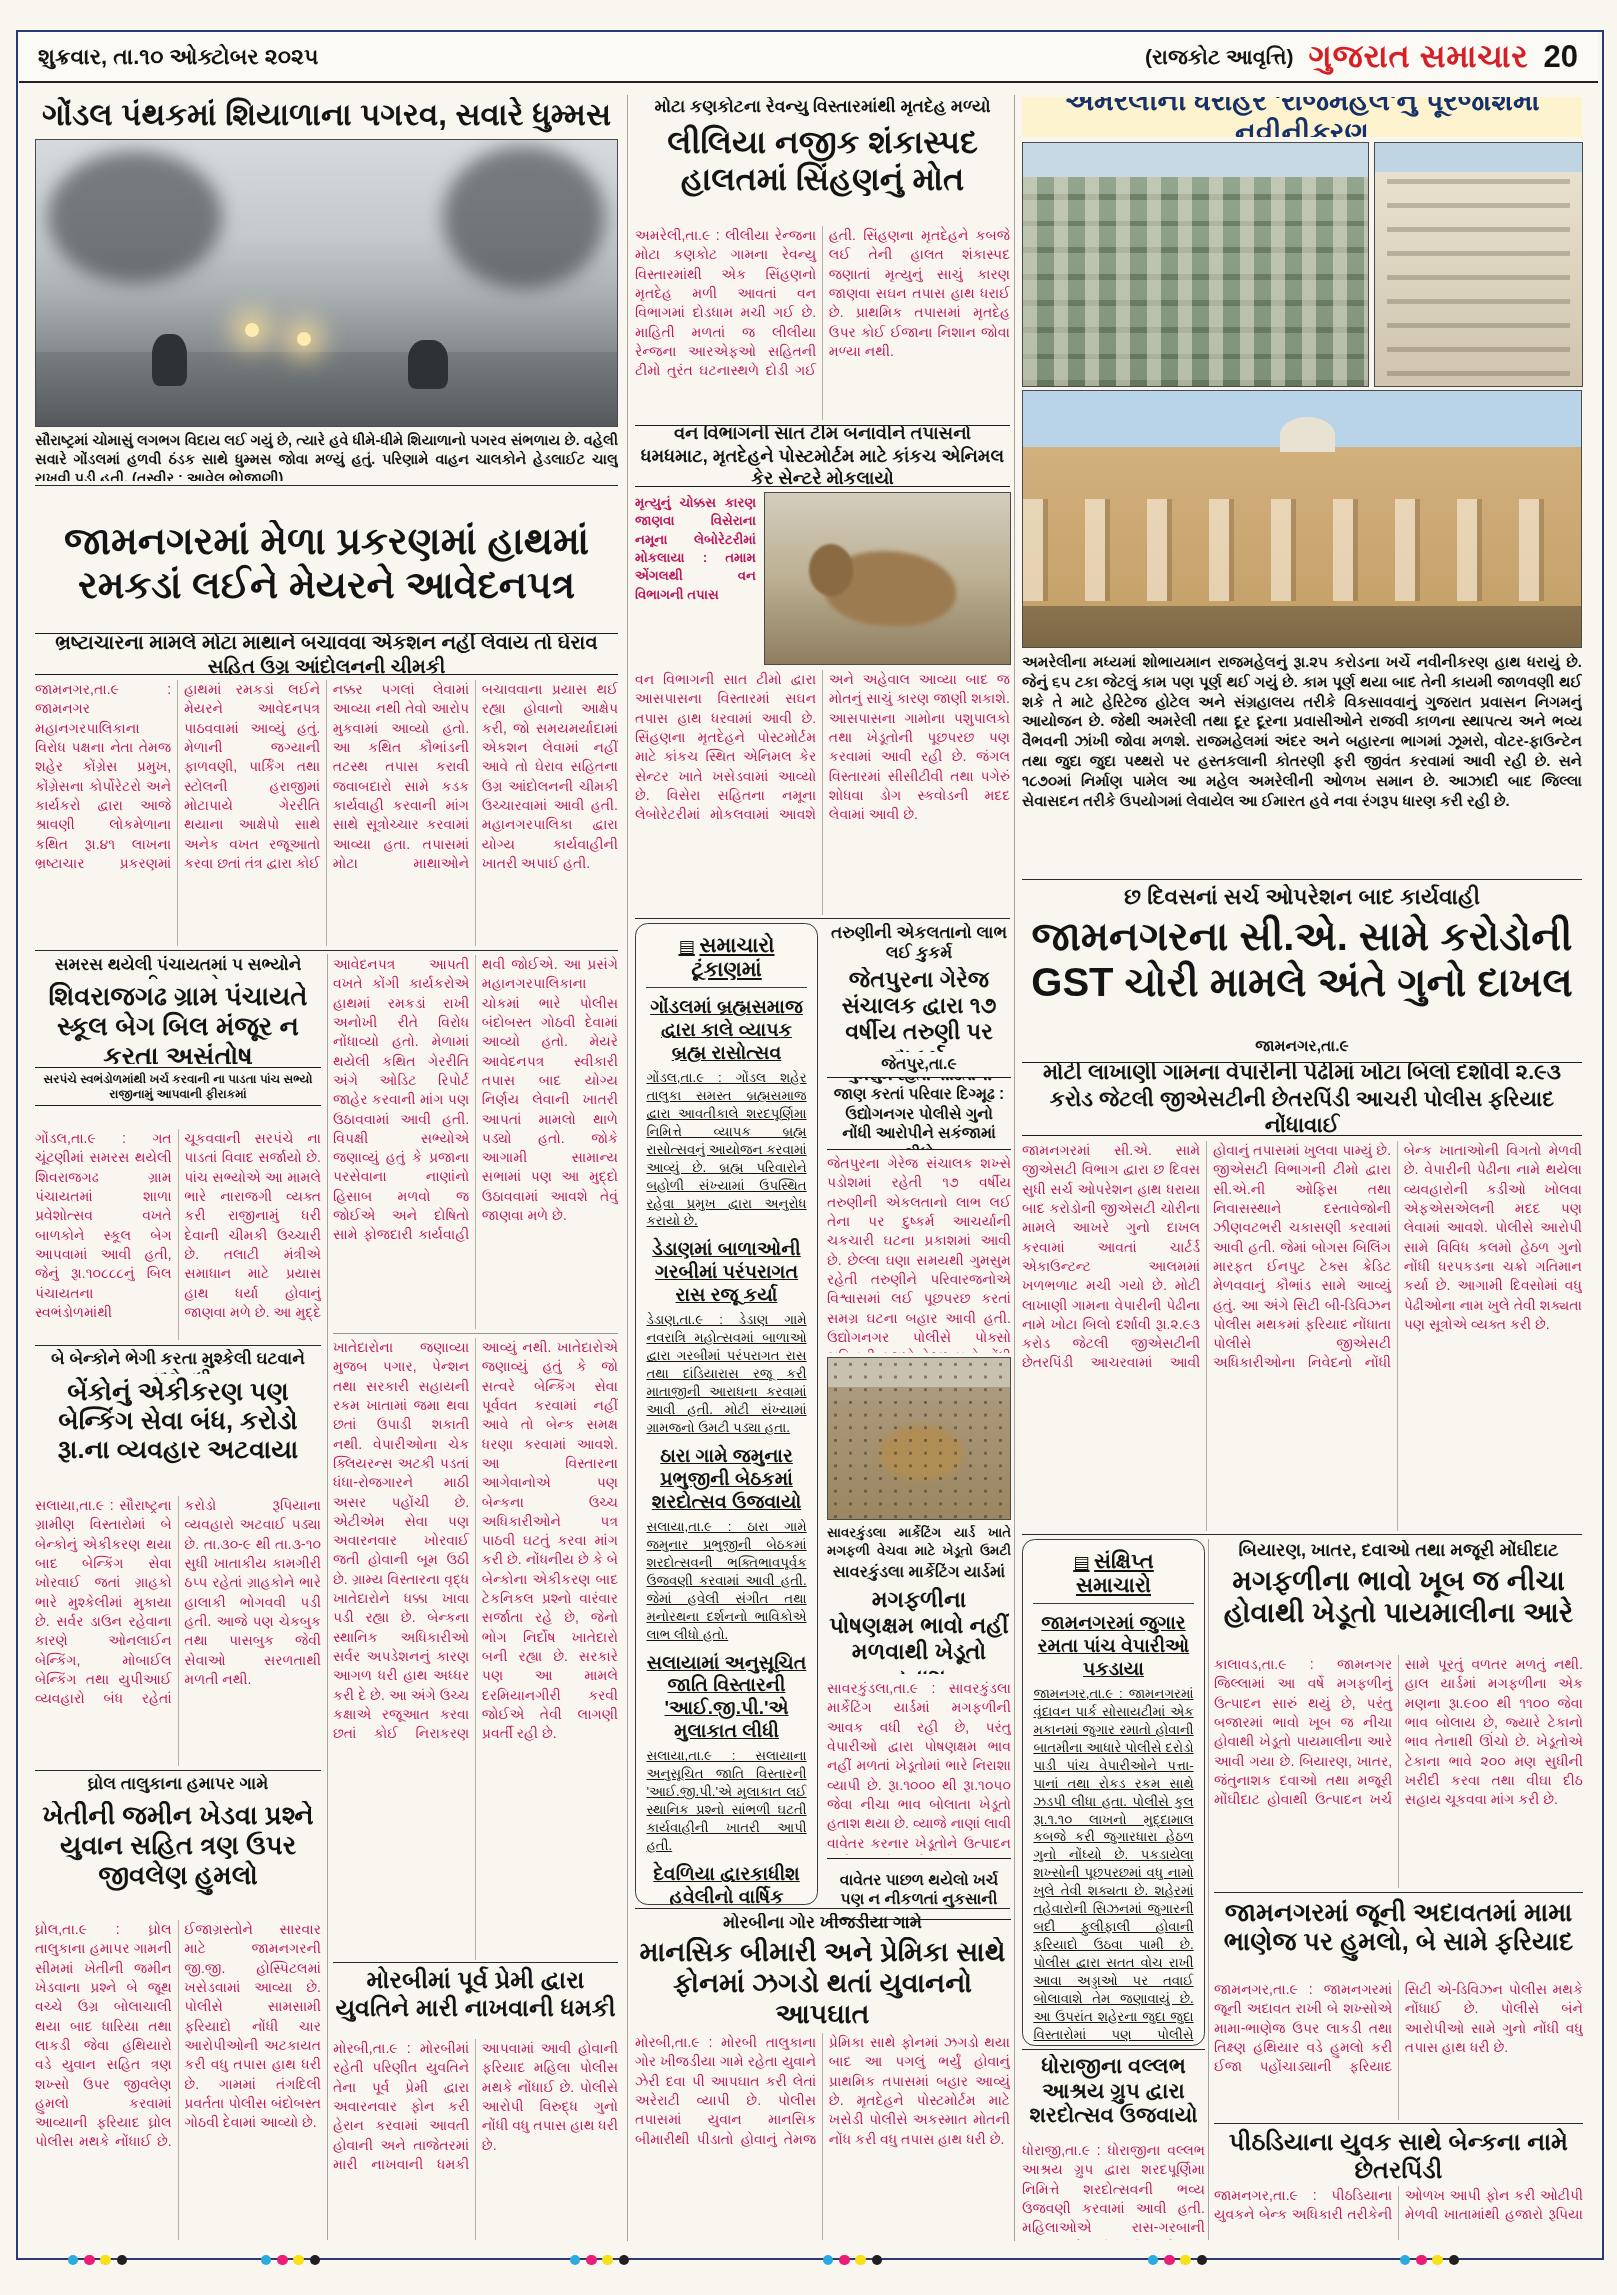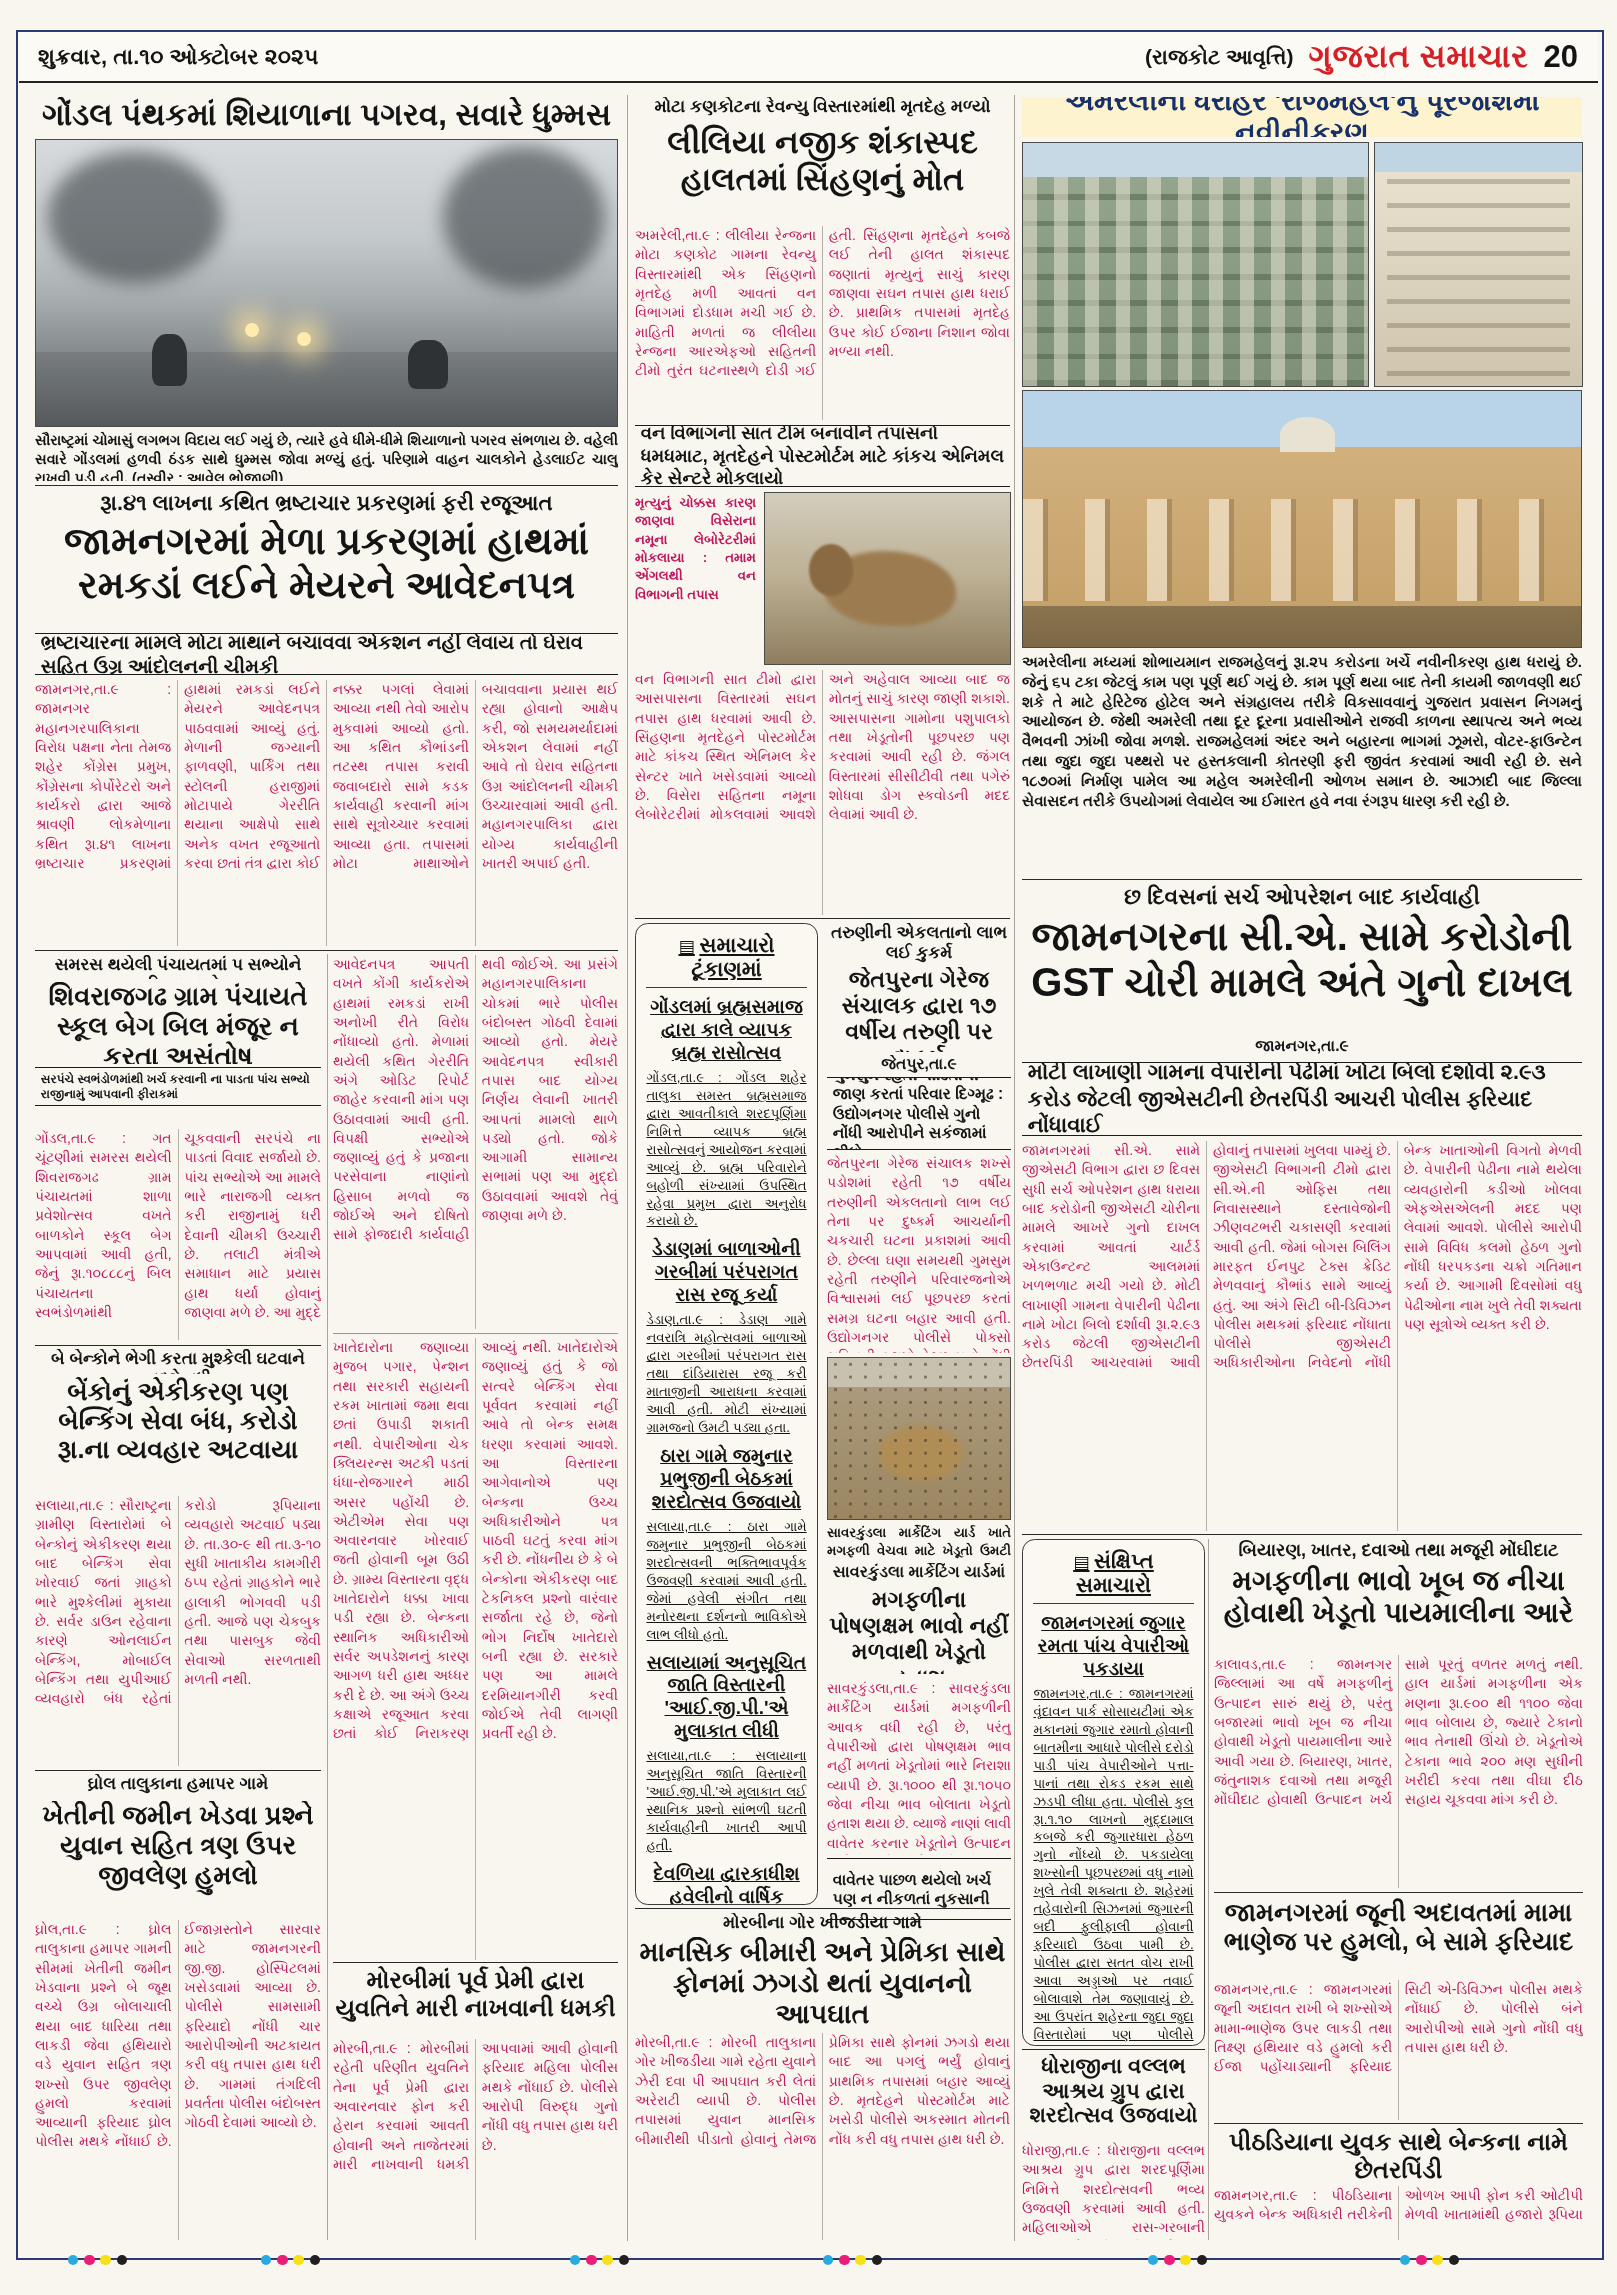--- a/index.html
+++ b/index.html
@@ -13,21 +13,21 @@
               justify-content:space-between;padding:0 19.6px;box-sizing:border-box;
               border-bottom:2.9px double #222;background:#fbfaf4;}
   .pg-date{font-size:22px;font-weight:bold;}
   .hdr-right{display:flex;align-items:center;gap:15px;}
   .edition{font-size:21px;font-weight:bold;}
   .masthead{font-size:32px;font-weight:bold;color:#d42027;letter-spacing:0.6px;}
   .pagenum{font-size:31px;font-weight:bold;}
   
   .kicker{font-weight:bold;text-align:center;line-height:1.15;}
   .headline{font-weight:bold;text-align:center;line-height:1.15;}
-  .subhead{font-weight:bold;line-height:1.25;}
+  .subhead{font-weight:bold;text-align:center;line-height:1.25;}
   .ruled{border-top:1.7px solid #1a1a1a;border-bottom:1.7px solid #1a1a1a;
          display:flex;align-items:center;justify-content:center;box-sizing:border-box;padding:3.5px 5.8px;}
   .body{font-size:14px;line-height:1.38;text-align:justify;color:#be185d;}
   .cols2{column-count:2;column-gap:12.7px;column-rule:0.6px solid #b5b1a6;}
   .cols3{column-count:3;column-gap:12.7px;column-rule:0.6px solid #b5b1a6;}
   .cols4{column-count:4;column-gap:12.7px;column-rule:0.6px solid #b5b1a6;}
   .dl{font-weight:bold;text-align:center;font-size:15.6px;}
   .caption{font-weight:bold;font-size:14.4px;line-height:1.32;text-align:justify;}
   .photo{border:0.6px solid #4a4a4a;box-sizing:border-box;}
   .hline{background:#2b2b2b;height:1.2px;}
@@ -94,21 +94,20 @@
     <div class="treeblob" style="left:70%;top:2%;width:28%;height:50%"></div>
     <div class="roadstrip"></div>
     <div class="glow" style="left:36%;top:64%"></div>
     <div class="glow" style="left:45%;top:67%"></div>
     <div class="figblob" style="left:20%;top:68%;width:35px;height:52px"></div>
     <div class="figblob" style="left:64%;top:70%;width:40px;height:49px"></div>
   </div>
   <div class="abs caption" style="left:35px;top:431px;width:583px;height:50px">સૌરાષ્ટ્રમાં ચોમાસું લગભગ વિદાય લઈ ગયું છે, ત્યારે હવે ધીમે-ધીમે શિયાળાનો પગરવ સંભળાય છે. વહેલી સવારે ગોંડલમાં હળવી ઠંડક સાથે ધુમ્મસ જોવા મળ્યું હતું. પરિણામે વાહન ચાલકોને હેડલાઈટ ચાલુ રાખવી પડી હતી. (તસ્વીર : આવેલ ભોજાણી)</div>
   <div class="abs hline" style="left:35px;top:485px;width:583px"></div>
 
-  <div class="abs kicker" style="left:35px;top:491px;width:583px;height:26.6px;font-size:21.4px">રૂા.૪૧ લાખના કથિત ભ્રષ્ટાચાર પ્રકરણમાં ફરી રજૂઆત</div>
   <div class="abs headline" style="left:35px;top:520px;width:583px;height:107px;font-size:38px">જામનગરમાં મેળા પ્રકરણમાં હાથમાં રમકડાં લઈને મેયરને આવેદનપત્ર</div>
   <div class="abs subhead ruled" style="left:35px;top:633px;width:583px;height:42px;font-size:19.6px">ભ્રષ્ટાચારના મામલે મોટા માથાને બચાવવા એકશન નહીં લેવાય તો ઘેરાવ સહિત ઉગ્ર આંદોલનની ચીમકી</div>
   <div class="abs body cols4" style="left:35px;top:680px;width:583px;height:266px">જામનગર,તા.૯ : જામનગર મહાનગરપાલિકાના વિરોધ પક્ષના નેતા તેમજ શહેર કોંગ્રેસ પ્રમુખ, કોંગ્રેસના કોર્પોરેટરો અને કાર્યકરો દ્વારા આજે શ્રાવણી લોકમેળાના કથિત રૂા.૪૧ લાખના ભ્રષ્ટાચાર પ્રકરણમાં હાથમાં રમકડાં લઈને મેયરને આવેદનપત્ર પાઠવવામાં આવ્યું હતું. મેળાની જગ્યાની ફાળવણી, પાર્કિંગ તથા સ્ટોલની હરાજીમાં મોટાપાયે ગેરરીતિ થયાના આક્ષેપો સાથે અનેક વખત રજૂઆતો કરવા છતાં તંત્ર દ્વારા કોઈ નક્કર પગલાં લેવામાં આવ્યા નથી તેવો આરોપ મુકવામાં આવ્યો હતો. આ કથિત કૌભાંડની તટસ્થ તપાસ કરાવી જવાબદારો સામે કડક કાર્યવાહી કરવાની માંગ સાથે સૂત્રોચ્ચાર કરવામાં આવ્યા હતા. તપાસમાં મોટા માથાઓને બચાવવાના પ્રયાસ થઈ રહ્યા હોવાનો આક્ષેપ કરી, જો સમયમર્યાદામાં એકશન લેવામાં નહીં આવે તો ઘેરાવ સહિતના ઉગ્ર આંદોલનની ચીમકી ઉચ્ચારવામાં આવી હતી. મહાનગરપાલિકા દ્વારા યોગ્ય કાર્યવાહીની ખાતરી અપાઈ હતી.</div>
 
   <div class="abs hline" style="left:35px;top:950px;width:583px"></div>
   <div class="abs vline" style="left:327px;top:954px;height:1286px"></div>
 
   <div class="abs kicker" style="left:35px;top:955px;width:286px;height:24px;font-size:17px">સમરસ થયેલી પંચાયતમાં પ સભ્યોને હરિરસ ખાટો</div>
   <div class="abs headline" style="left:35px;top:982px;width:286px;height:82px;font-size:26px">શિવરાજગઢ ગ્રામ પંચાયતે સ્કૂલ બેગ બિલ મંજૂર ન કરતા અસંતોષ</div>
   <div class="abs subhead ruled" style="left:35px;top:1067px;width:286px;height:39px;font-size:12px">સરપંચે સ્વભંડોળમાંથી ખર્ચ કરવાની ના પાડતા પાંચ સભ્યો રાજીનામું આપવાની ફીરાકમાં</div>

